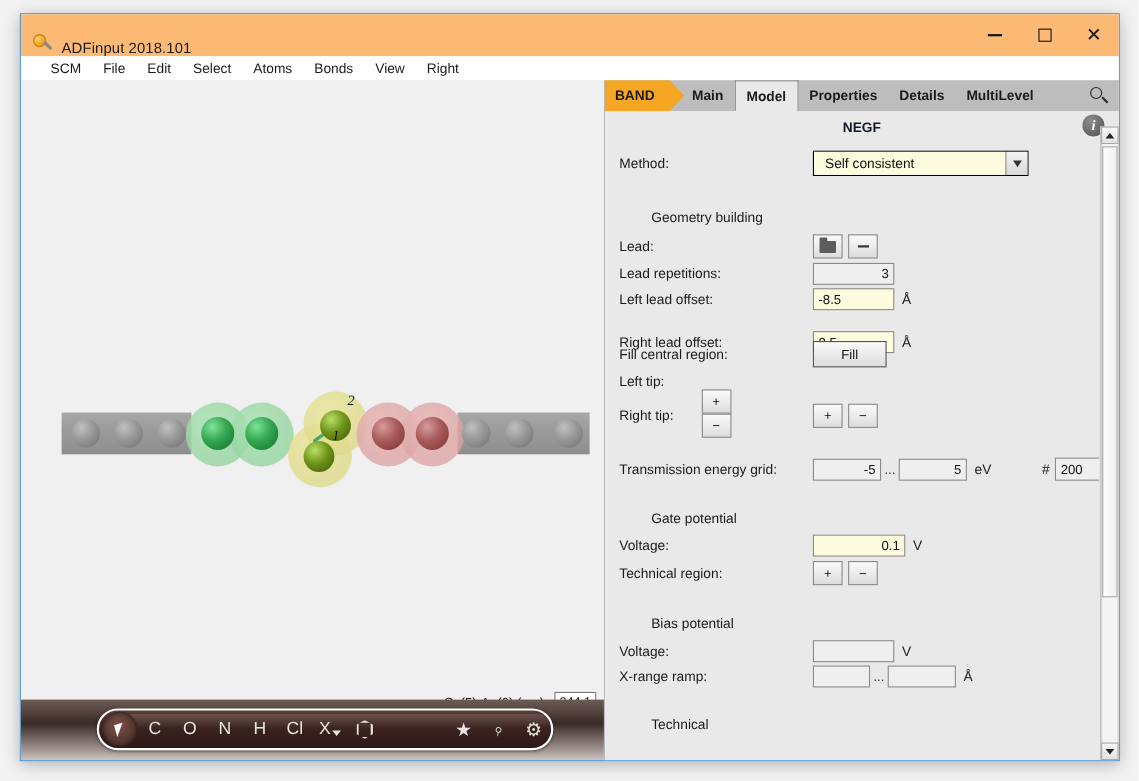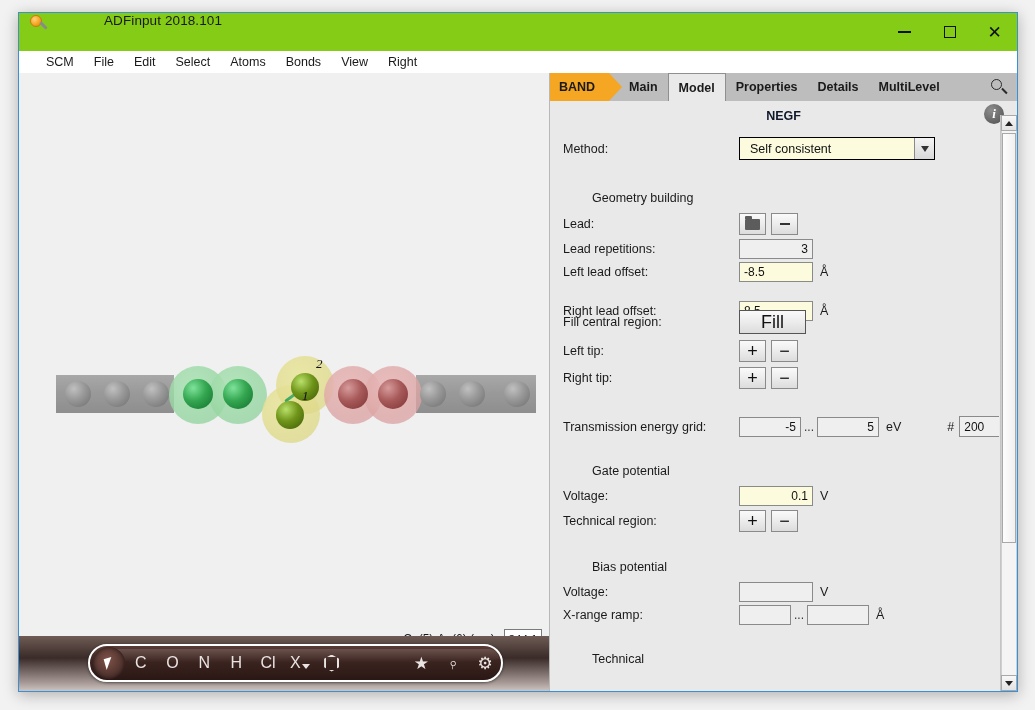--- a/index.html
+++ b/index.html
@@ -20,24 +20,23 @@
     position: absolute;
     left: 18px; top: 12px;
     width: 1000px; height: 680px;
     background: #ffffff;
     border: 1px solid #3b8fd4;
     box-shadow: 0 3px 14px rgba(0,0,0,0.28);
   }
   .titlebar {
     position: relative;
     height: 38px;
-    background: #84cc16;
+    background: #fdba74;
     display: flex;
-    align-items: flex-start;
-    gap: 48px;
+    align-items: flex-end;
   }
   .title-icon {
     width: 22px; height: 22px;
     margin-left: 9px; margin-right: 6px;
     position: relative;
   }
   .title-icon .lens {
     position: absolute; left: 2px; top: 2px;
     width: 12px; height: 12px; border-radius: 50%;
     background: radial-gradient(circle at 35% 32%, #ffd27a 0%, #f5a623 55%, #d9801b 100%);
@@ -402,21 +401,21 @@
     border-left: 4px solid transparent;
     border-right: 4px solid transparent;
     border-top: 6px solid #333;
   }
 
   .btn {
     height: 22px;
     min-width: 26px;
     background: linear-gradient(180deg,#fafafa 0%, #ececec 50%, #dcdcdc 100%);
     border: 1px solid #8a8a8a;
-    font-size: 18px; color: #111;
+    font-size: 12px; color: #111;
     display: flex; align-items: center; justify-content: center;
   }
   .btn.sq { width: 27px; }
   .btn.fill { width: 67px; height: 24px; border: 1px solid #555; }
   .btn.folder { width: 27px; }
   .folder-ico {
     width: 15px; height: 11px;
     background: #5c5c5c;
     border-radius: 1px;
     position: relative;
@@ -643,21 +642,21 @@
             <span class="lbl">Right lead offset:</span>
             <span class="fld yellow" style="width:74px;">8.5</span>
             <span class="unit">Å</span>
           </div>
 
           <div class="row" style="top:179px;">
             <span class="lbl">Fill central region:</span>
             <span class="btn fill">Fill</span>
           </div>
 
-          <div class="row" style="top:209px;">
+          <div class="row" style="top:209px;flex-direction:column;">
             <span class="lbl">Left tip:</span>
             <span class="btn sq">+</span>
             <span style="width:5px;"></span>
             <span class="btn sq">−</span>
           </div>
 
           <div class="row" style="top:236px;">
             <span class="lbl">Right tip:</span>
             <span class="btn sq">+</span>
             <span style="width:5px;"></span>
@@ -675,21 +674,21 @@
             <span class="spin">
               <span class="sval">200</span>
 
             </span>
           </div>
 
           <div class="section" style="top:333px;">Gate potential</div>
 
           <div class="row" style="top:355px;">
             <span class="lbl">Voltage:</span>
-            <span class="fld yellow rt" style="width:74px;">0.1</span>
+            <span class="fld yellow rt" style="width:84px;">0.1</span>
             <span class="unit">V</span>
           </div>
 
           <div class="row" style="top:379px;">
             <span class="lbl">Technical region:</span>
             <span class="btn sq">+</span>
             <span style="width:5px;"></span>
             <span class="btn sq">−</span>
           </div>
 

